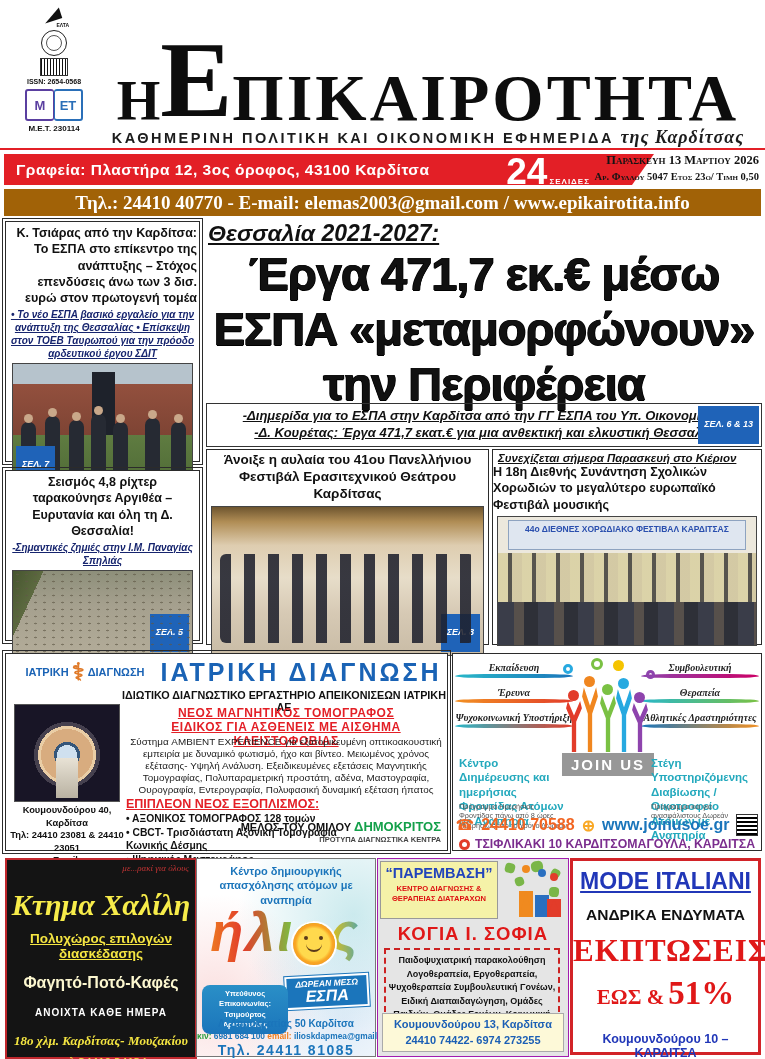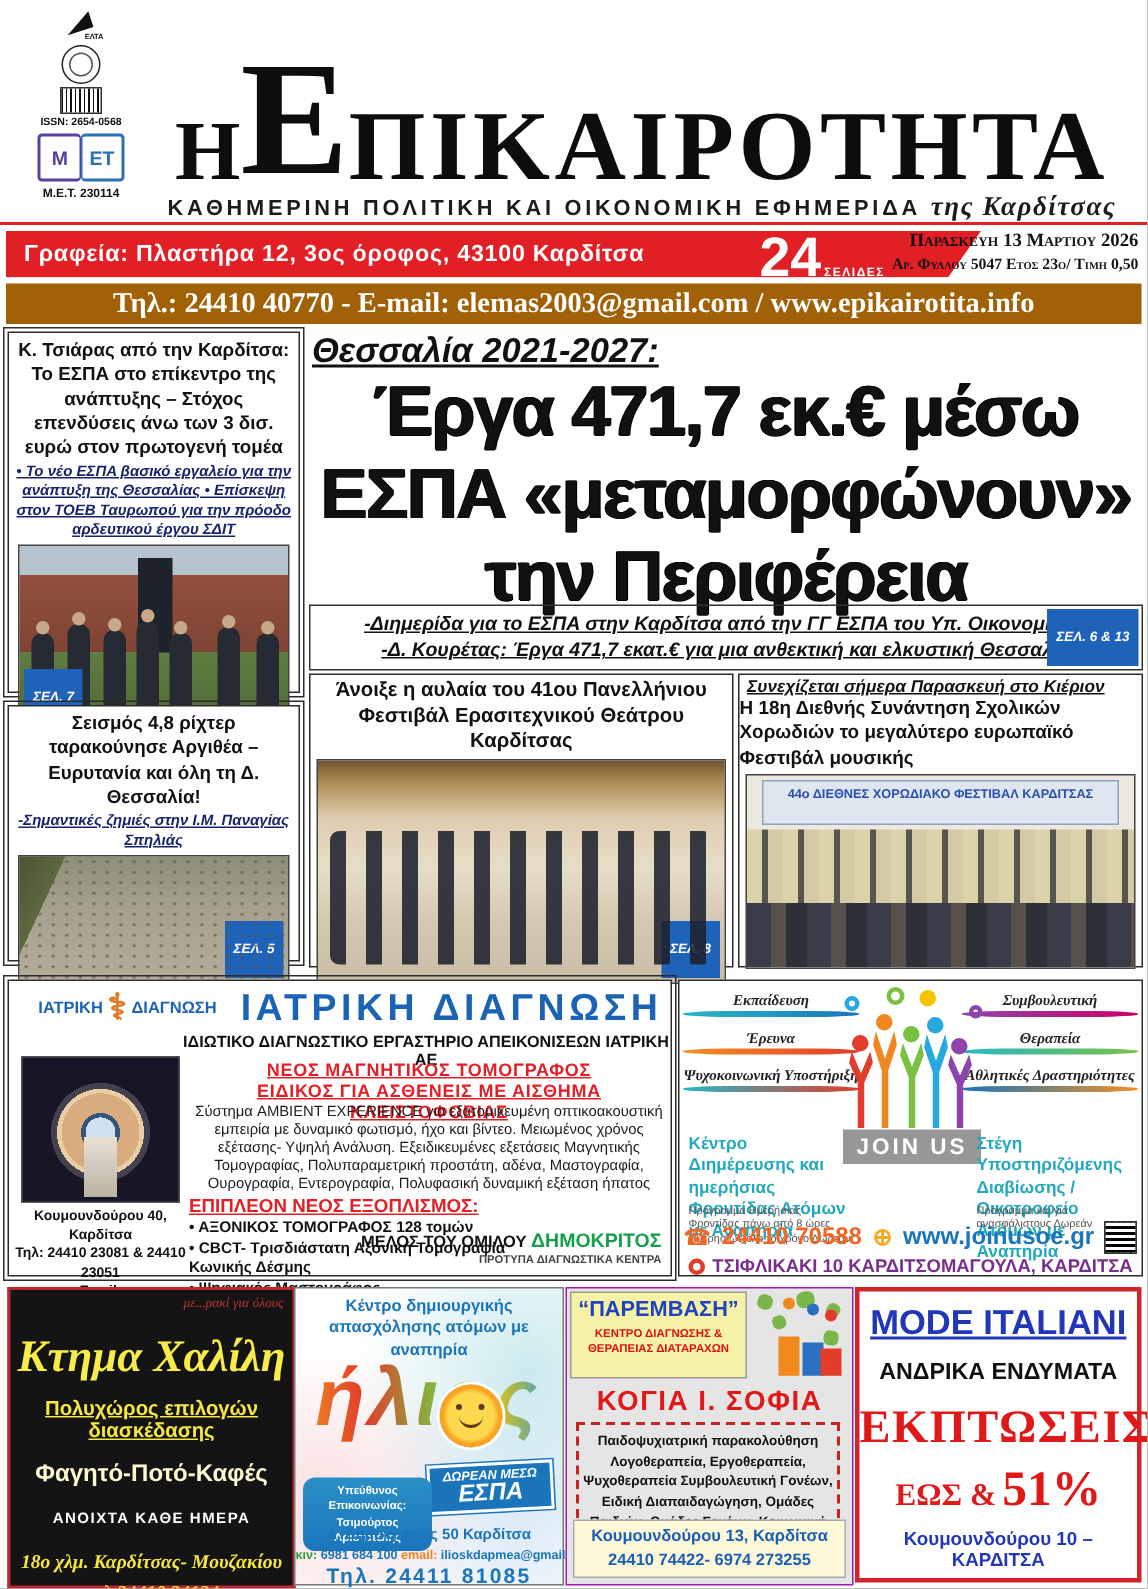--- a/index.html
+++ b/index.html
@@ -48,21 +48,21 @@
 
   
   .box{position:absolute;border:1px solid #2b2b2b;background:#fff;box-sizing:border-box;}
   .dline{outline:1px solid #2b2b2b;outline-offset:2px;}
   .pg{position:absolute;background:#1f63b8;color:#fff;font-size:9px;font-weight:bold;
     font-style:italic;padding:13px 6px;line-height:1.3;}
   .pg.bl{left:3px;bottom:3px;} .pg.br{right:3px;bottom:3px;}
   .photo{position:relative;border:1px solid #444;overflow:hidden;margin:3px 4px;}
 
   #b1{left:5px;top:221px;width:195px;height:241px;text-align:center;padding:3px 2px;}
-  #b1 .hl{font-size:12.5px;font-weight:bold;line-height:1.3;}
+  #b1 .hl{font-size:12.5px;font-weight:bold;line-height:1.3;text-align:right;}
   .subnav{font-size:10px;font-weight:bold;font-style:italic;text-decoration:underline;color:#16246e;line-height:1.3;margin-top:2px;}
   #ph1{height:122px;background:linear-gradient(180deg,#b6c3cc 0,#b6c3cc 16%,#93503e 16%,#7e4434 58%,#5f7c41 58%,#4f6a36 100%);}
   #ph1:before{content:"";position:absolute;left:44%;top:6%;width:13%;height:52%;background:#1e222b;}
   .sil{position:absolute;bottom:4px;width:15px;background:#262a33;border-radius:7px 7px 2px 2px;}
   .sil:before{content:"";position:absolute;top:-8px;left:3px;width:9px;height:9px;border-radius:50%;background:#c9a88a;}
 
   #b2{left:5px;top:470px;width:195px;height:171px;text-align:center;padding:3px 2px;}
   #b2 .hl{font-size:12.5px;font-weight:bold;line-height:1.3;}
   #ph2{height:84px;background:linear-gradient(115deg,#46552f 0,#5d6a40 14%,rgba(0,0,0,0) 14%),
        linear-gradient(180deg,#8d8f7a 0,#a5a08e 40%,#b3ac99 100%);}
@@ -201,21 +201,21 @@
   .p-bottom{position:absolute;left:4px;bottom:4px;width:182px;background:#fdf9d8;border:1px solid #aaa;
     color:#1b5fb5;font-weight:bold;font-size:11px;text-align:center;padding:3px 0;line-height:1.4;box-sizing:border-box;}
 
   #ad6{left:570px;top:858px;width:191px;height:197px;border:3px solid #d22328;background:#fff;
     text-align:center;box-sizing:border-box;}
   .m-title{margin-top:7px;color:#2137b8;font-size:23px;font-weight:bold;text-decoration:underline;}
   .m-l1{margin-top:11px;color:#111;font-weight:bold;font-size:15.5px;}
   .m-l2{margin-top:9px;color:#e01818;font-family:"Liberation Serif",serif;font-weight:bold;font-size:31px;letter-spacing:1px;}
   .m-l3{margin-top:6px;color:#e01818;font-family:"Liberation Serif",serif;font-weight:bold;}
   .m-eos{font-size:21px;} .m-51{font-size:33px;}
-  .m-addr{margin-top:7px;color:#2137b8;font-weight:bold;font-size:12.5px;text-align:center;}
+  .m-addr{margin-top:20px;color:#2137b8;font-weight:bold;font-size:12.5px;text-align:center;}
 </style>
 </head>
 <body>
 
 <div class="page">
 
   <div class="stamps">
     <div class="elta">
         <i>ΕΛΤΑ</i>
       </div>

